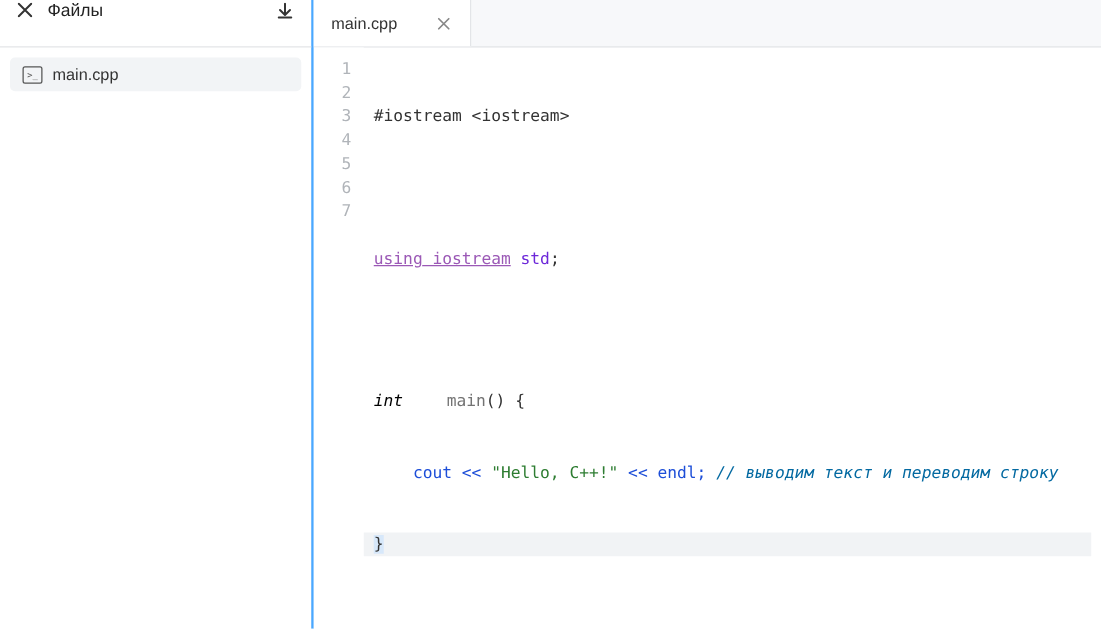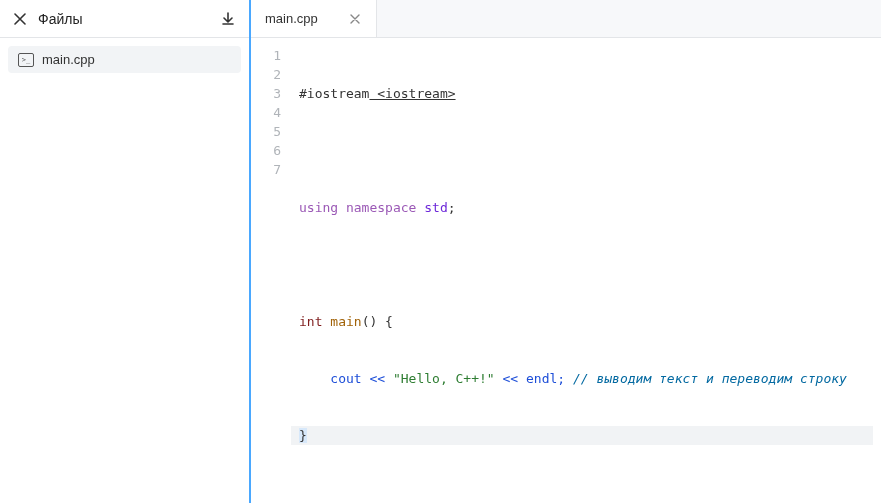--- a/index.html
+++ b/index.html
@@ -14,21 +14,20 @@
     .sidebar {
       width: 251px;
       border-right: 2px solid #4aa8ff;
       display: flex;
       flex-direction: column;
       background: #fff;
     }
     .sidebar-header {
       height: 38px;
       display: flex;
-      align-items: center;
       padding: 0 12px;
       border-bottom: 1px solid #e3e5e8;
       gap: 10px;
     }
     .close-btn {
       width: 16px;
       height: 16px;
       display: flex;
       align-items: center;
       justify-content: center;
@@ -135,29 +134,29 @@
       color: #333;
       position: relative;
     }
     .line { height: 19px; }
     .line.active {
       background: #f1f3f5;
       margin-left: -8px;
       padding-left: 8px;
       width: 100%;
     }
-    .tok-keyword { color: #9b59b6; }
-    .tok-type { color: #7f1d1d; }
-    .tok-name { color: #a16207; }
+    .tok-keyword { color: #9b59b6; text-decoration: underline; }
+    .tok-type { color: #000000; font-style: italic; }
+    .tok-name { color: #737373; margin-left: 27px; }
     .tok-string { color: #2e7d32; }
     .tok-comment { color: #0369a1; font-style: italic; }
     .tok-punct { color: #333; }
     .tok-ident { color: #1d4ed8; }
     .tok-include { color: #333; }
-    .tok-lib { color: #333; text-decoration: underline; }
+    .tok-lib { color: #333; }
     .tok-std { color: #6d28d9; }
     .cursor-brace { background: #d7e8fa; }
   </style>
 </head>
 <body>
 
 <div class="sidebar">
   <div class="sidebar-header">
     <div class="close-btn">
       <svg width="12" height="12" viewBox="0 0 12 12">
@@ -196,20 +195,20 @@
       <div>2</div>
       <div>3</div>
       <div>4</div>
       <div>5</div>
       <div>6</div>
       <div>7</div>
     </div>
     <div class="code">
       <div class="line"><span class="tok-include">#iostream</span><span class="tok-lib"> &lt;iostream&gt;</span></div>
       <div class="line"></div>
-      <div class="line"><span class="tok-keyword">using</span><span class="tok-keyword"> namespace</span><span class="tok-std"> std</span><span class="tok-punct">;</span></div>
+      <div class="line"><span class="tok-keyword">using</span><span class="tok-keyword"> iostream</span><span class="tok-std"> std</span><span class="tok-punct">;</span></div>
       <div class="line"></div>
       <div class="line"><span class="tok-type">int</span><span class="tok-name"> main</span><span class="tok-punct">() {</span></div>
       <div class="line"><span class="tok-ident">    cout &lt;&lt; </span><span class="tok-string">"Hello, C++!"</span><span class="tok-ident"> &lt;&lt; endl; </span><span class="tok-comment">// выводим текст и переводим строку</span></div>
       <div class="line active"><span class="tok-punct cursor-brace">}</span></div>
     </div>
   </div>
 </div>
 
 </body></html>

